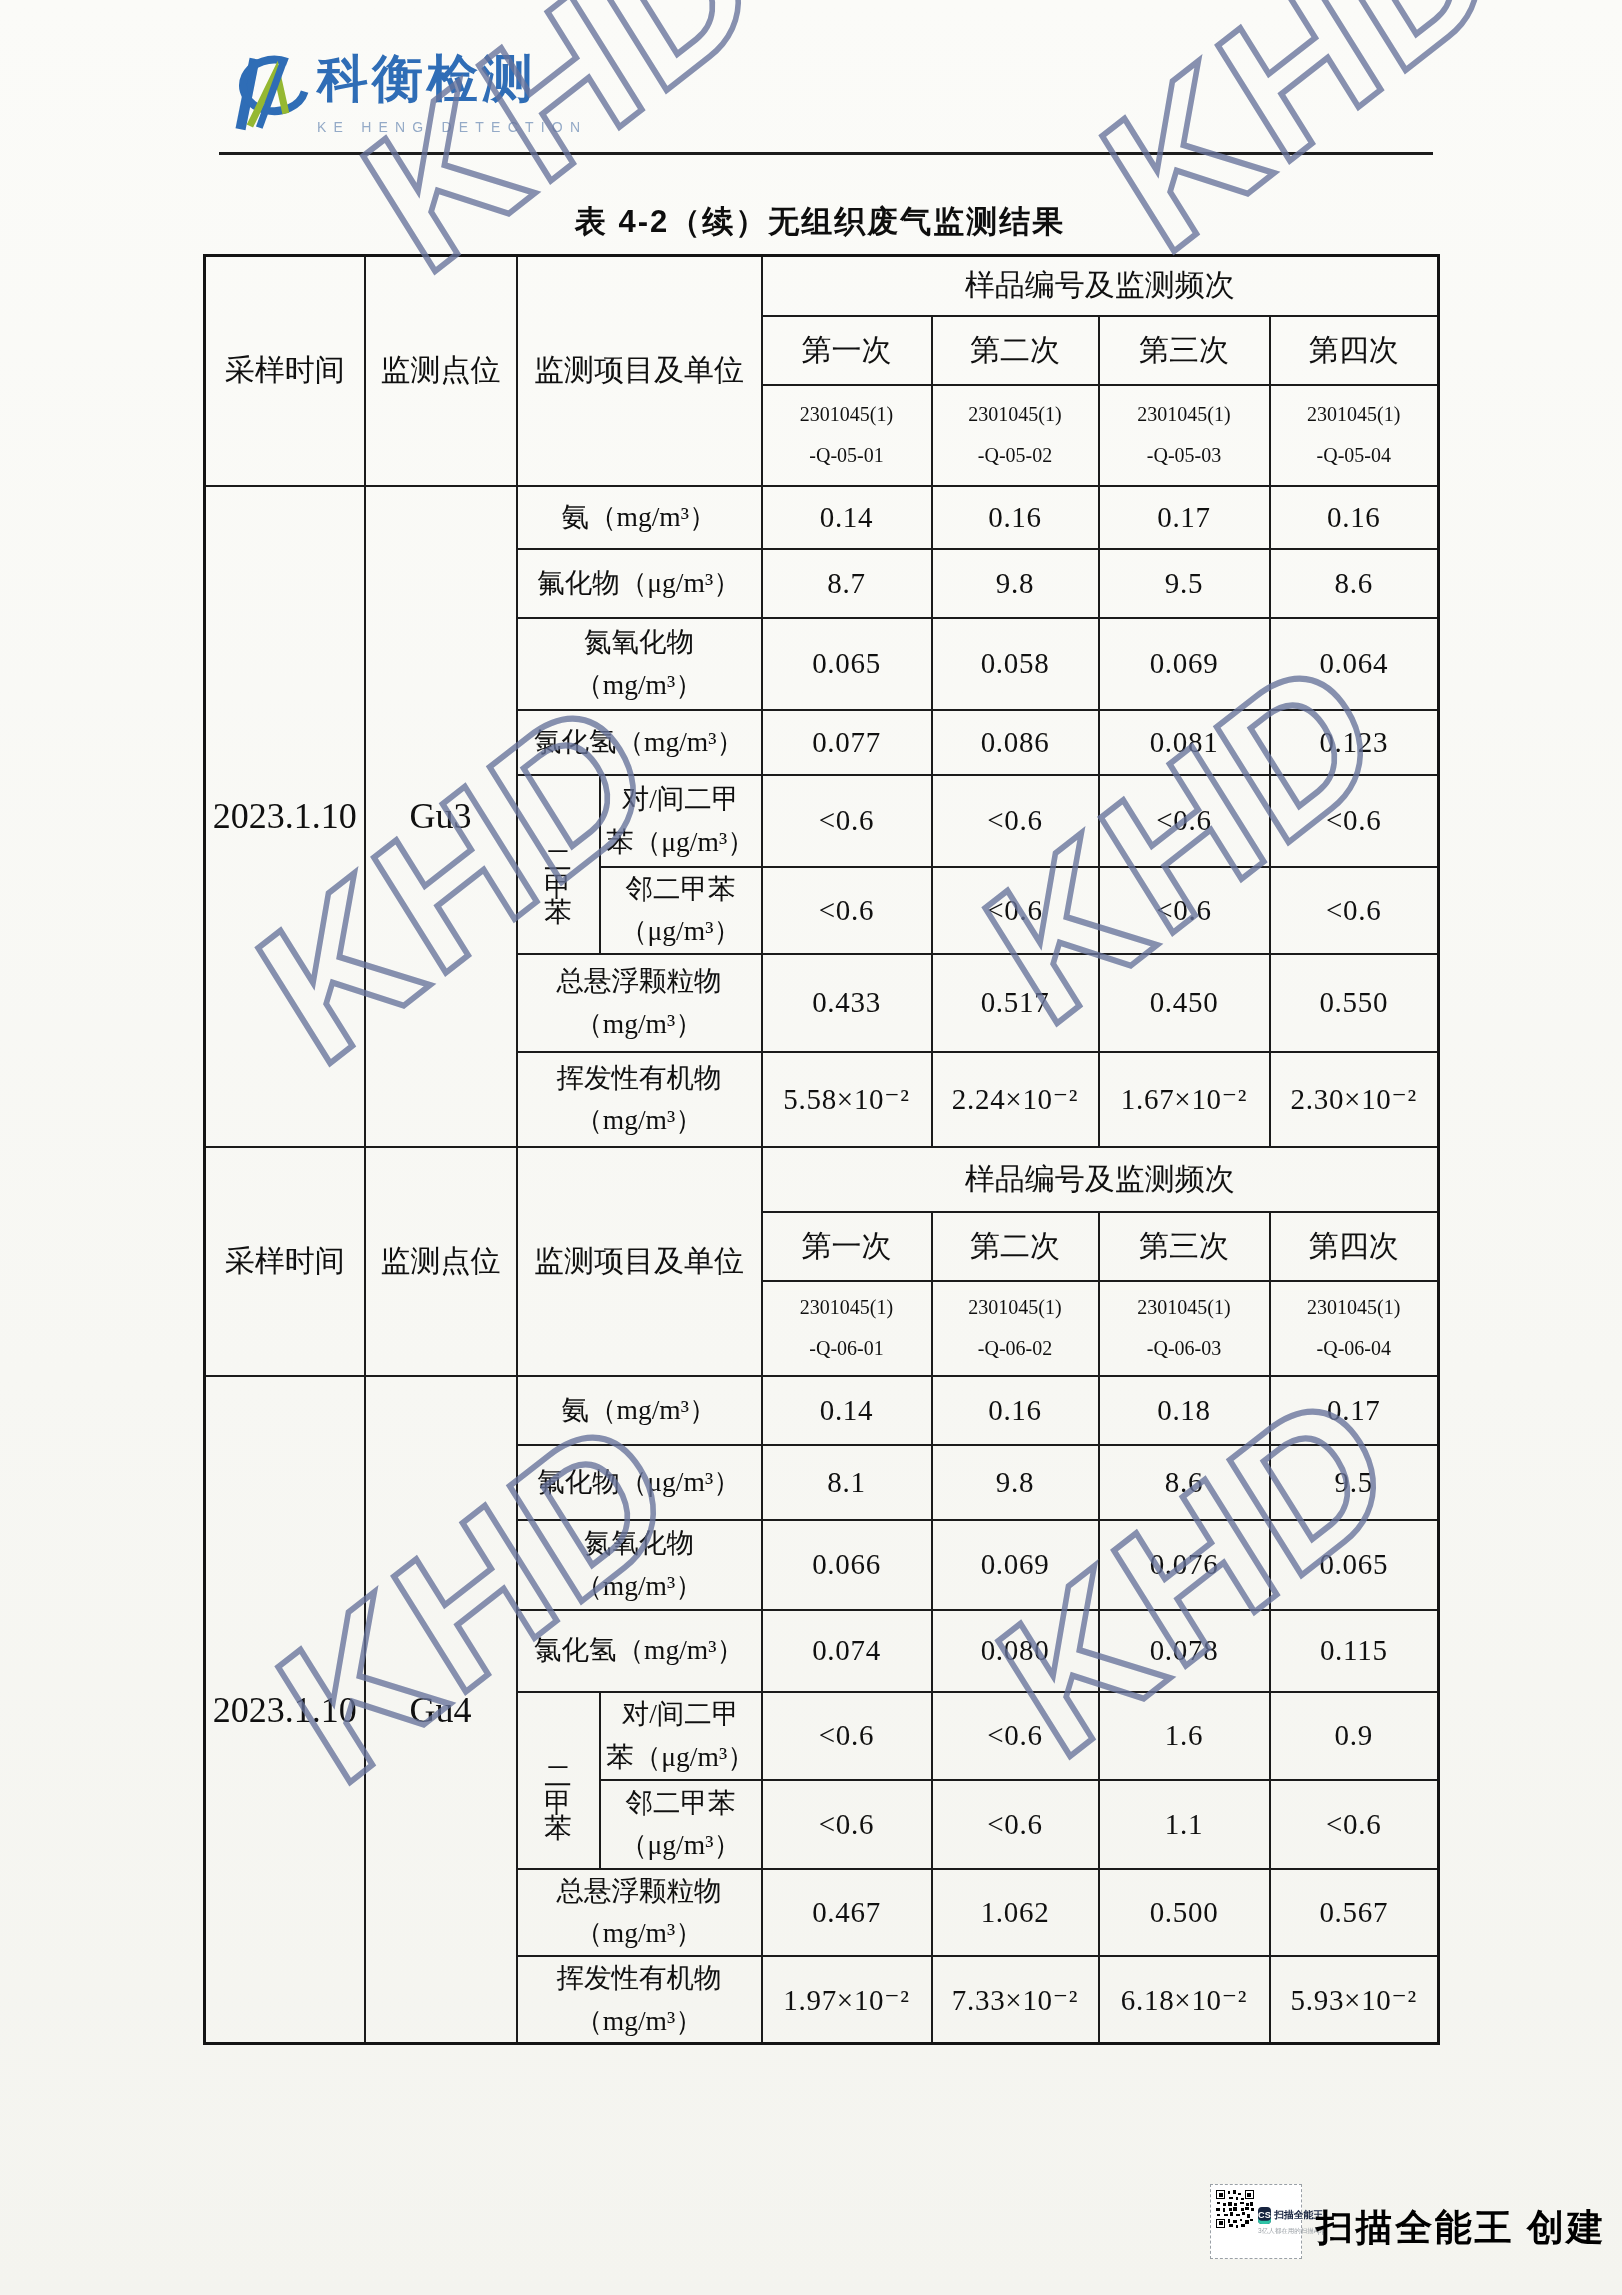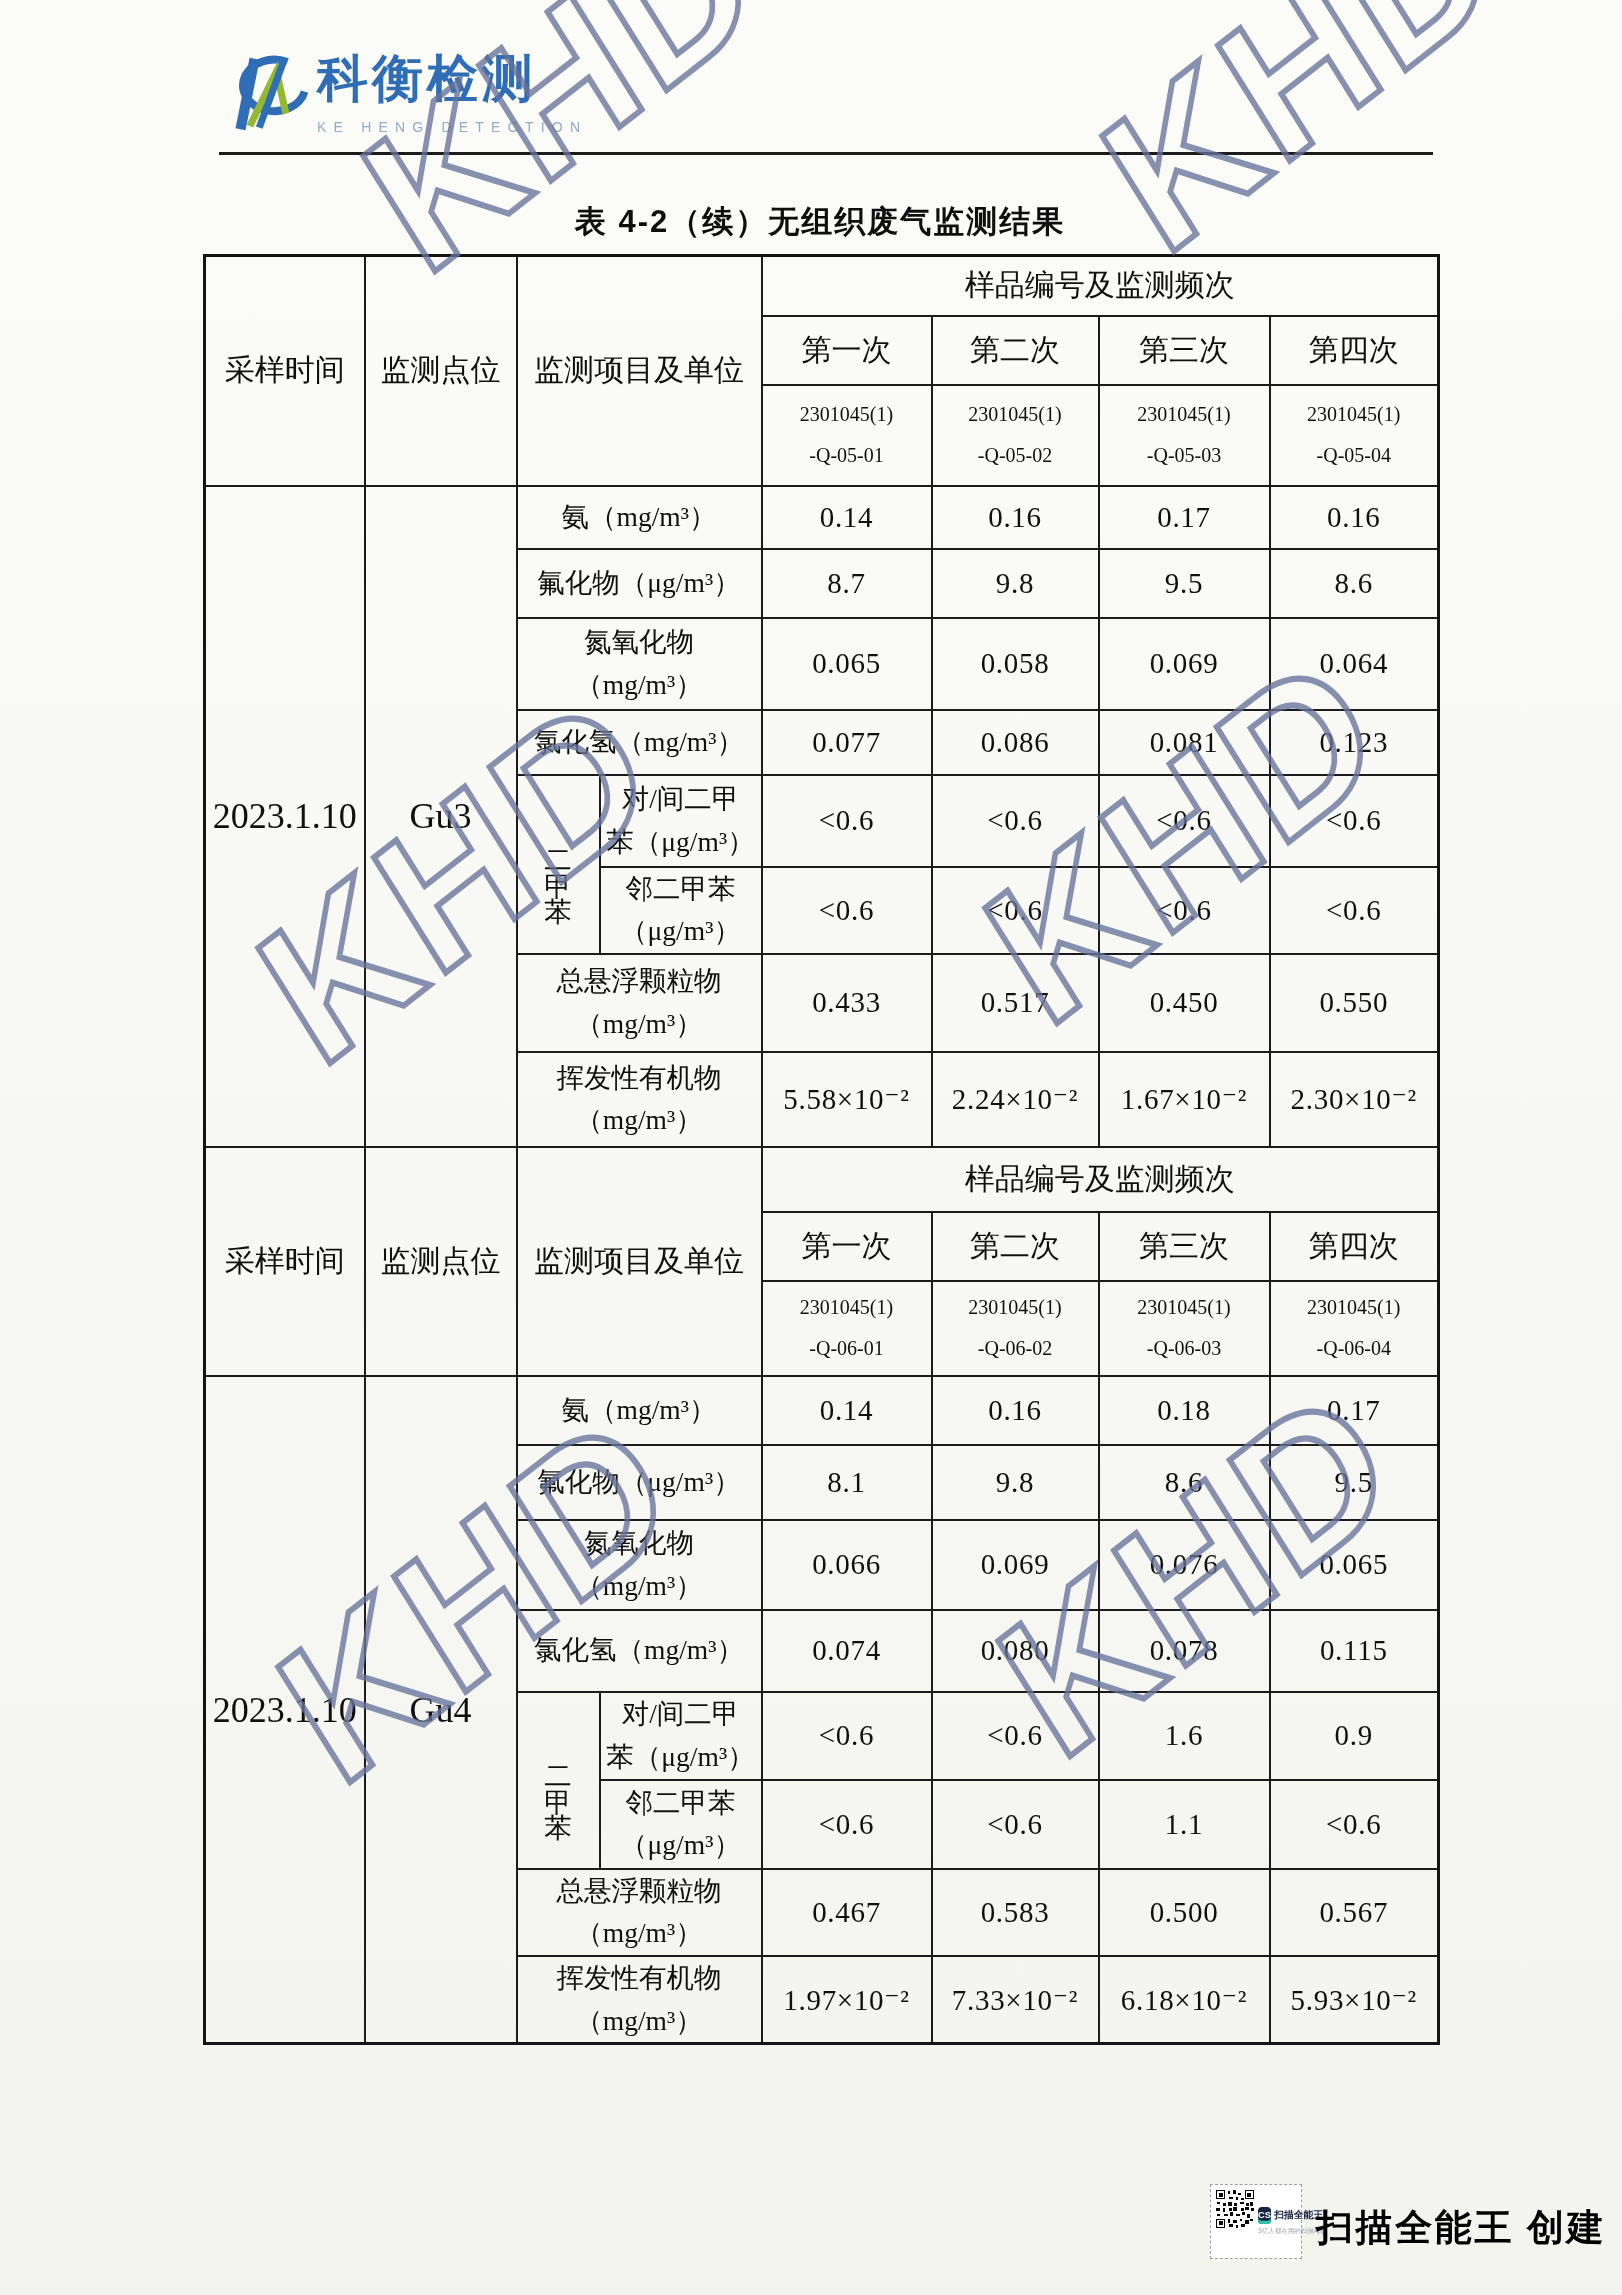--- a/index.html
+++ b/index.html
@@ -244,21 +244,21 @@
 （μg/m³）</td>
       <td class="val">&lt;0.6</td>
       <td class="val">&lt;0.6</td>
       <td class="val">1.1</td>
       <td class="val">&lt;0.6</td>
     </tr>
     <tr style="height:85px">
       <td class="lbl" colspan="2">总悬浮颗粒物
 （mg/m³）</td>
       <td class="val">0.467</td>
-      <td class="val">0.583</td>
+      <td class="val">1.062</td>
       <td class="val">0.500</td>
       <td class="val">0.567</td>
     </tr>
     <tr style="height:77px">
       <td class="lbl" colspan="2">挥发性有机物
 （mg/m³）</td>
       <td class="val">1.97×10⁻²</td>
       <td class="val">7.33×10⁻²</td>
       <td class="val">6.18×10⁻²</td>
       <td class="val">5.93×10⁻²</td>

